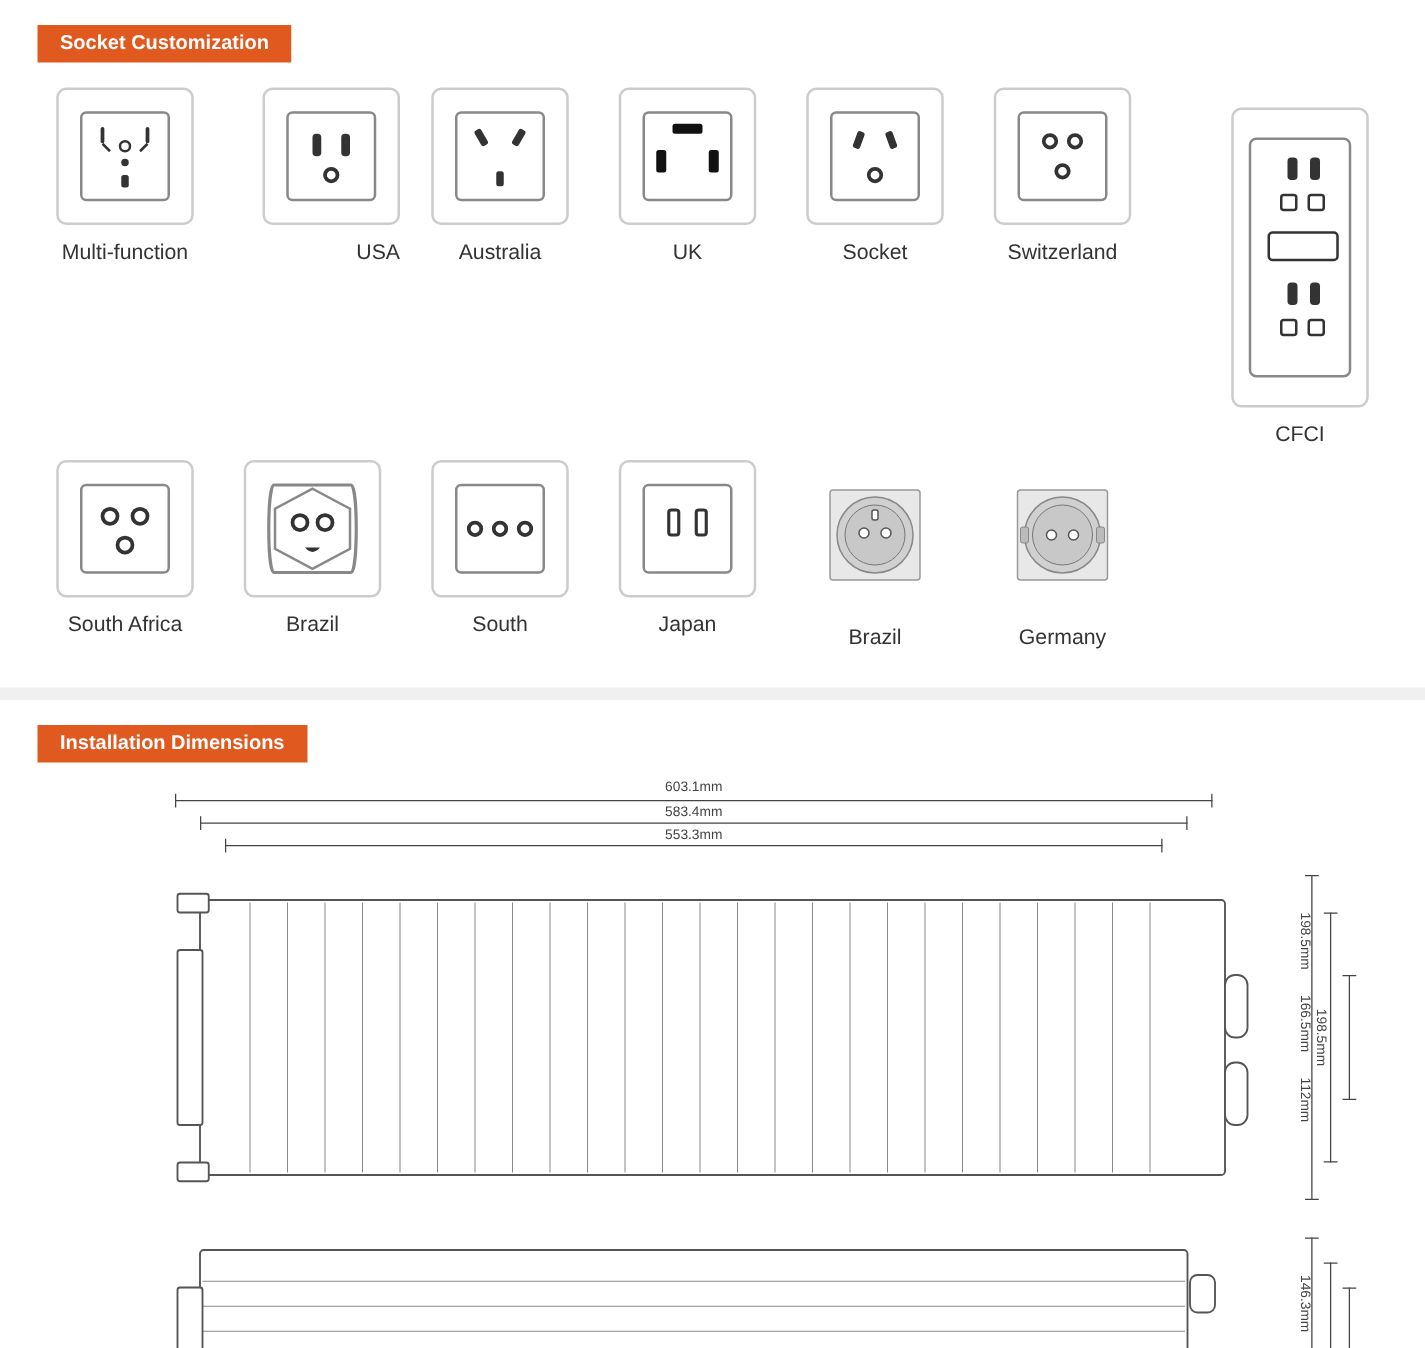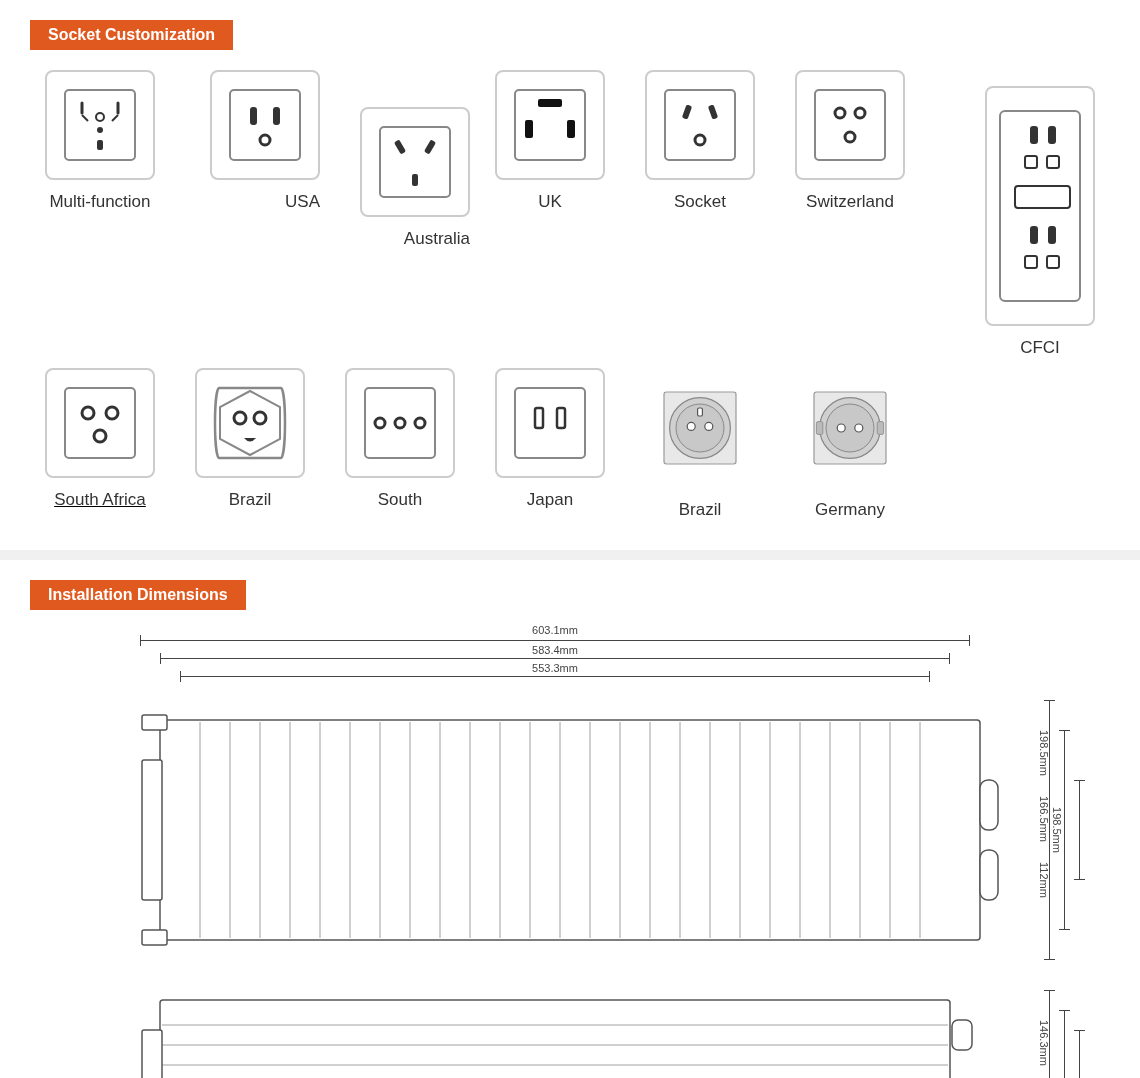--- a/index.html
+++ b/index.html
@@ -116,21 +116,21 @@
 
               <rect x="25" y="22" width="7" height="18" rx="3" fill="#333"></rect>
               <rect x="48" y="22" width="7" height="18" rx="3" fill="#333"></rect>
 
               <circle cx="40" cy="55" r="5" fill="none" stroke="#333" stroke-width="3"></circle>
             </svg>
           </div>
           <span class="socket-label">USA</span>
         </div>
 
-        <div style="display:flex; flex-direction:column; align-items:flex-end; width:140px;margin-top:37px;">
+        <div style="display:flex; flex-direction:column; align-items:center; width:140px;">
           <div class="socket-icon">
             <svg viewBox="0 0 80 80" xmlns="http://www.w3.org/2000/svg">
               <rect x="5" y="5" width="70" height="70" rx="4" fill="white" stroke="#888" stroke-width="2"></rect>
 
               <rect x="22" y="18" width="6" height="14" rx="2" fill="#333" transform="rotate(-30 25 25)"></rect>
               <rect x="52" y="18" width="6" height="14" rx="2" fill="#333" transform="rotate(30 55 25)"></rect>
 
               <rect x="37" y="52" width="6" height="12" rx="2" fill="#333"></rect>
             </svg>
           </div>
@@ -197,21 +197,21 @@
 
               <rect x="30" y="150" width="12" height="12" rx="2" fill="none" stroke="#333" stroke-width="2"></rect>
               <rect x="52" y="150" width="12" height="12" rx="2" fill="none" stroke="#333" stroke-width="2"></rect>
             </svg>
           </div>
           <span class="socket-label">CFCI</span>
         </div>
       </div>
 
       <div style="display:flex; align-items:flex-start; gap:10px; width:100%; margin-top:10px;">
-        <div style="display:flex; flex-direction:column; align-items:center; width:140px;text-decoration:underline;">
+        <div style="display:flex; flex-direction:column; align-items:center; width:140px;">
           <div class="socket-icon">
             <svg viewBox="0 0 80 80" xmlns="http://www.w3.org/2000/svg">
               <rect x="5" y="5" width="70" height="70" rx="4" fill="white" stroke="#888" stroke-width="2"></rect>
 
               <circle cx="28" cy="30" r="6" fill="none" stroke="#333" stroke-width="3"></circle>
               <circle cx="52" cy="30" r="6" fill="none" stroke="#333" stroke-width="3"></circle>
               <circle cx="40" cy="53" r="6" fill="none" stroke="#333" stroke-width="3"></circle>
             </svg>
           </div>
           <span class="socket-label">South Africa</span>

